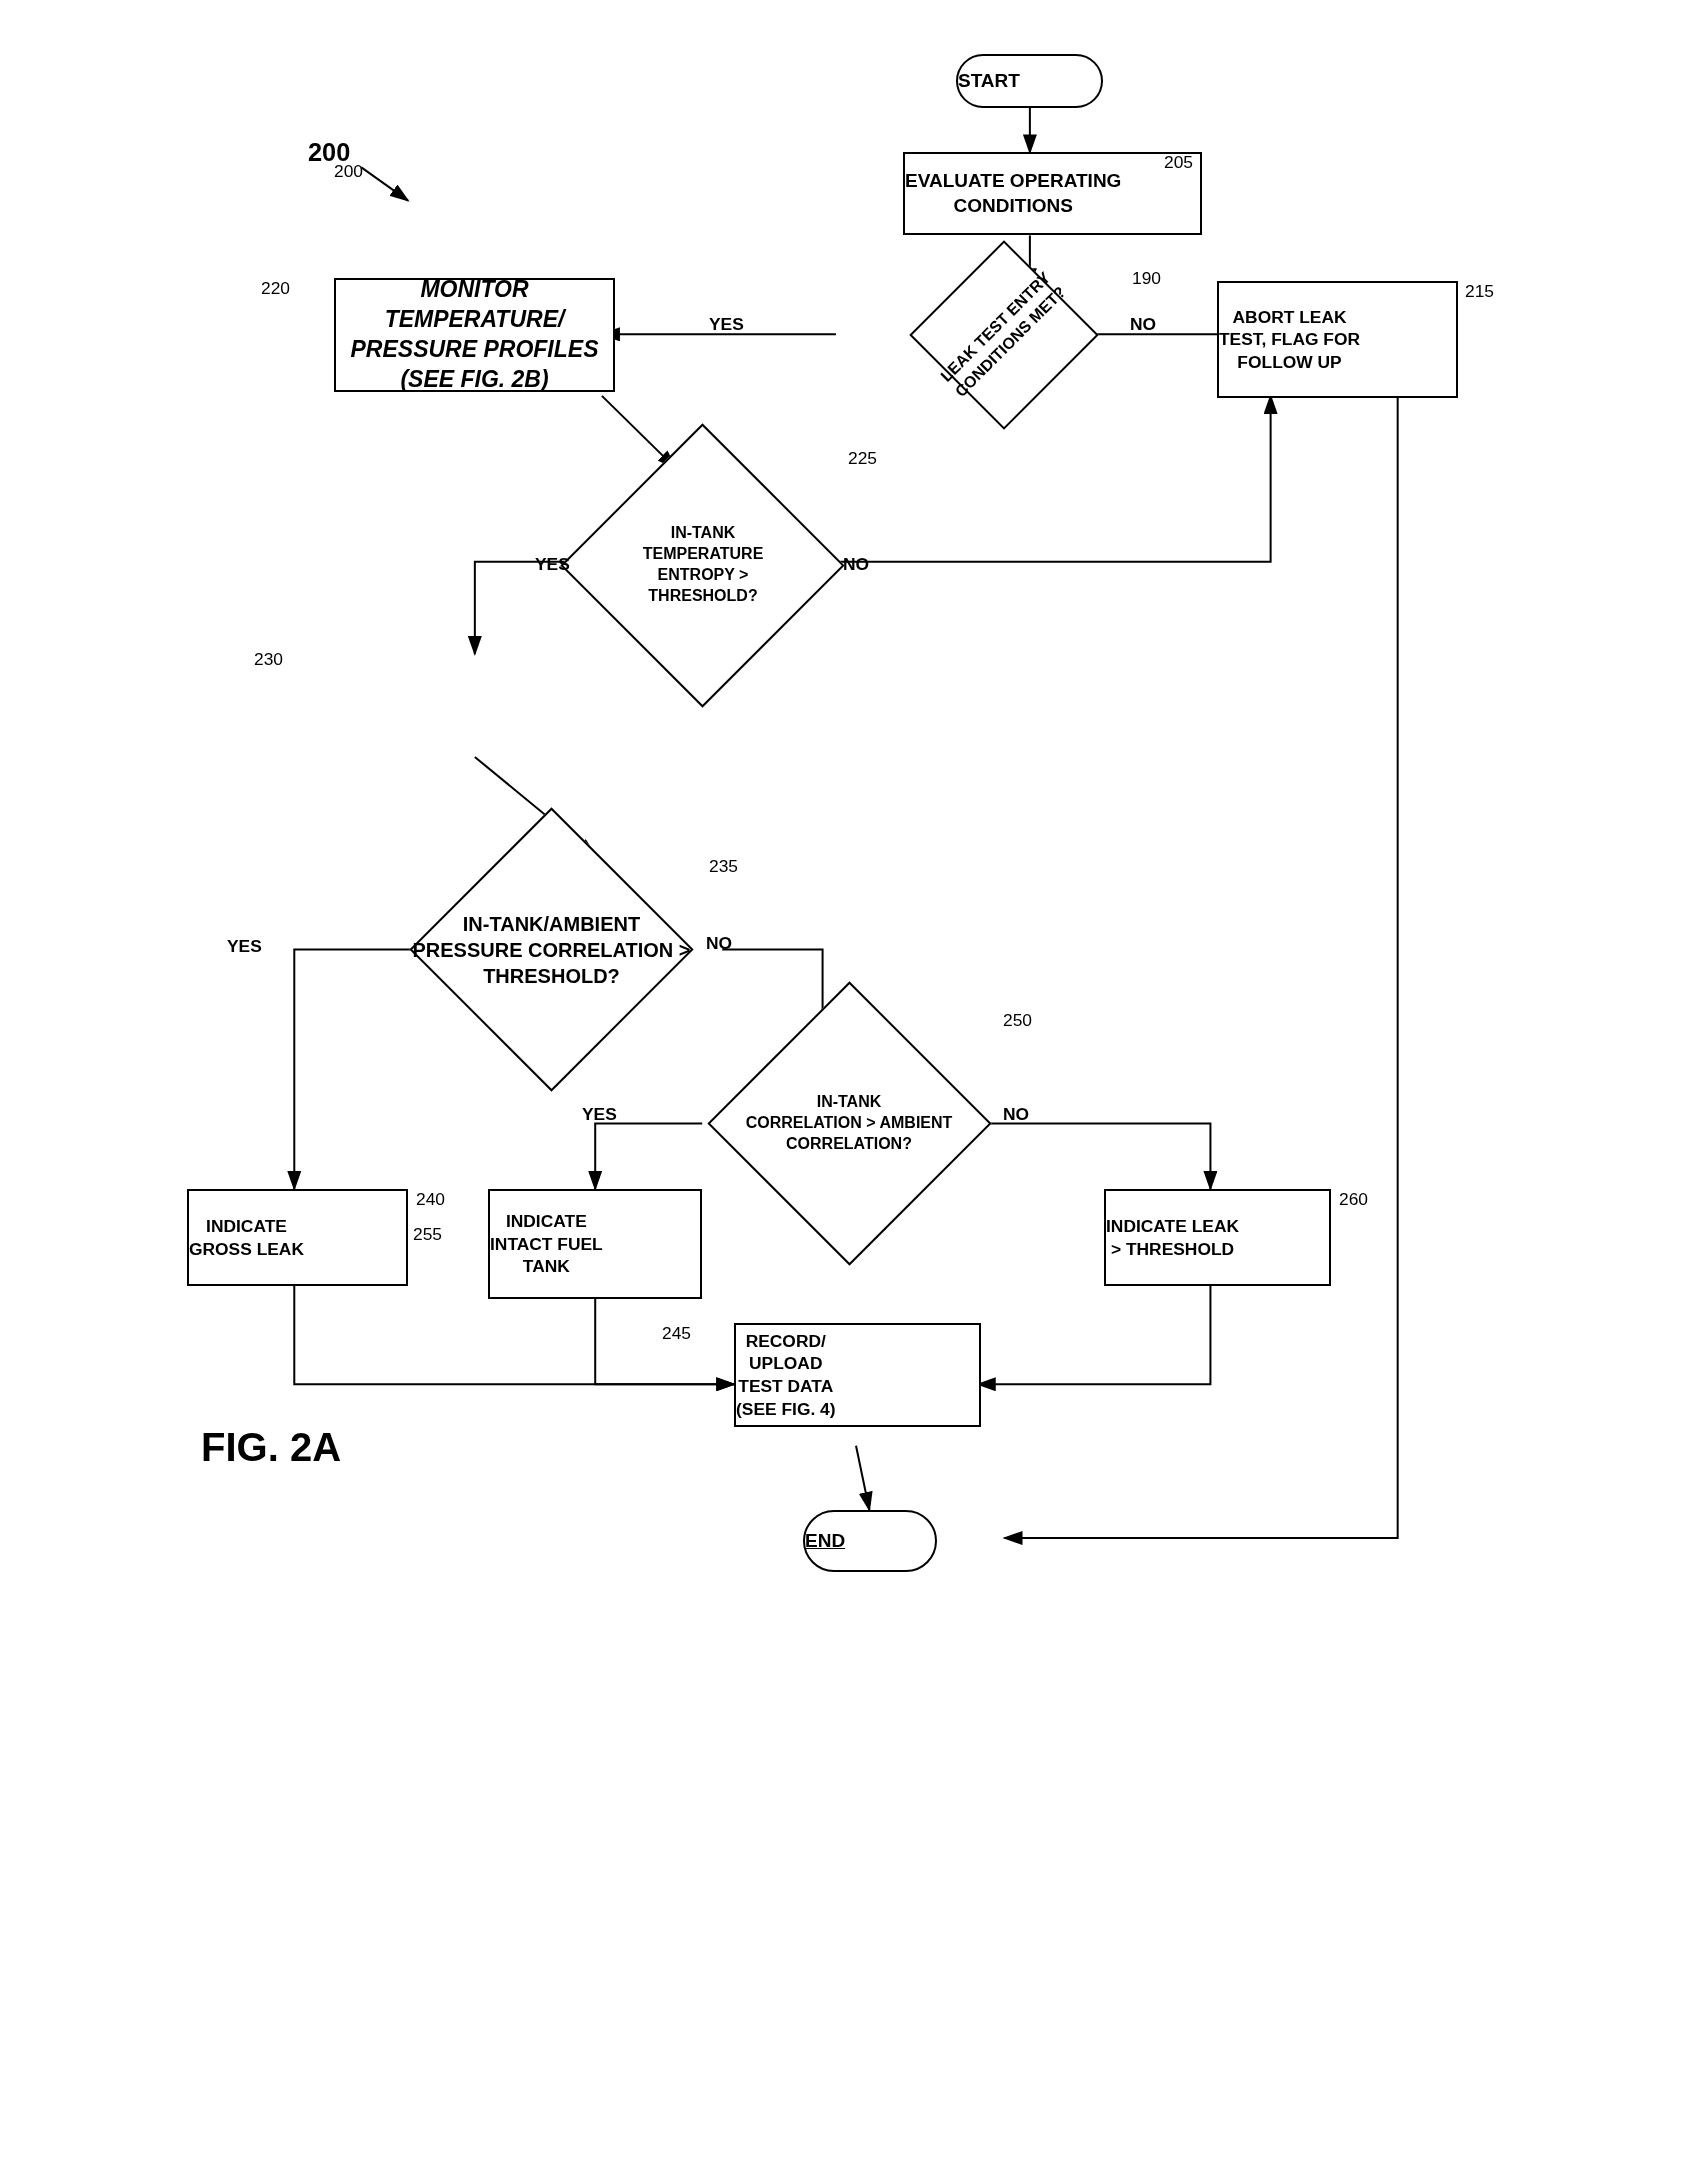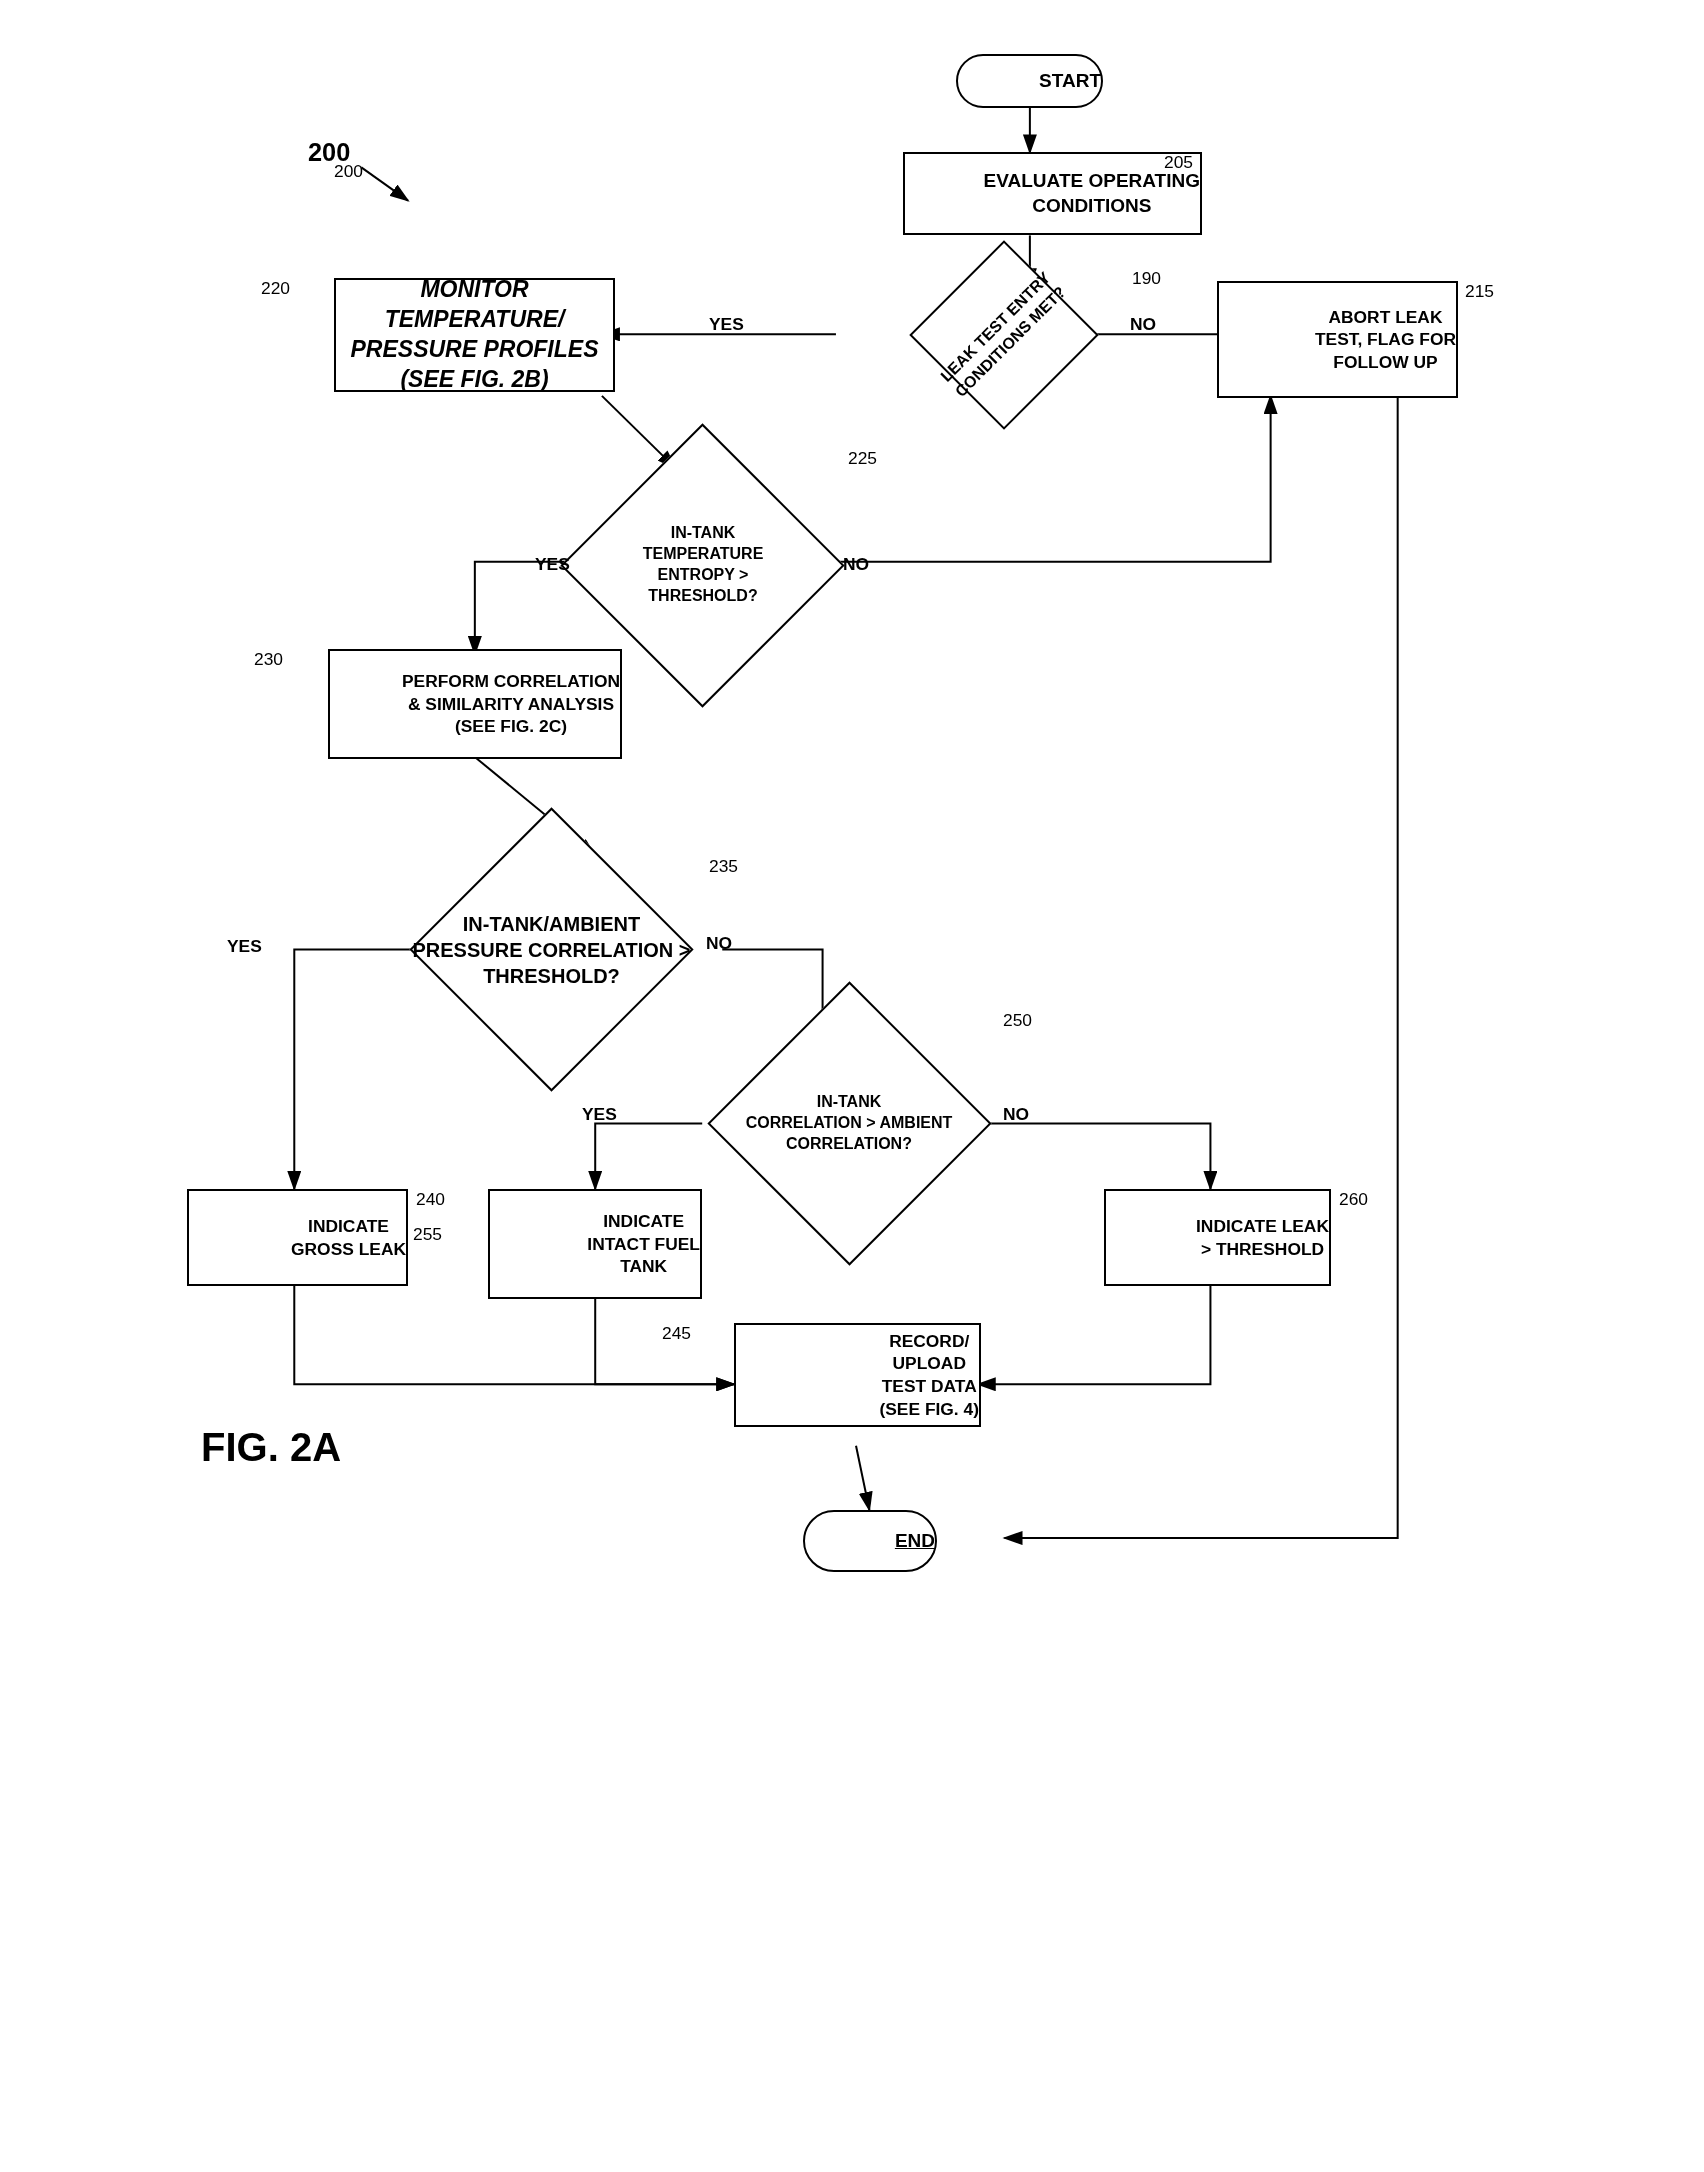--- a/index.html
+++ b/index.html
@@ -15,21 +15,21 @@
       position: absolute;
       top: 0; left: 0;
       width: 1704px;
       height: 2172px;
     }
     
     .shape {
       position: absolute;
       display: flex;
       align-items: center;
-      justify-content: flex-end;
+      justify-content: flex-start;
       text-align: center;
     }
     .rounded-rect {
       border: 2px solid #000;
       border-radius: 33px;
       background: #fff;
     }
     .rect {
       border: 2px solid #000;
       background: #fff;
@@ -161,23 +161,20 @@
   <div style="position:absolute;left:569px;top:448px;width:268px;height:234px;">
     <div class="diamond" style="position:absolute;left:33px;top:16.7px;width:201px;height:201px;"></div>
     <div style="position:absolute;left:0px;top:0px;width:268px;height:234px;display:flex;align-items:center;justify-content:center;font-size:16px;font-weight:bold;line-height:1.3;text-align:center;">IN-TANK<br>TEMPERATURE<br>ENTROPY &gt;<br>THRESHOLD?</div>
   </div>
   <div class="ref-label" style="left:848px;top:448px;">225</div>
 
   <div class="yes-no-label" style="left:535px;top:554px;">YES</div>
 
   <div class="yes-no-label" style="left:843px;top:554px;">NO</div>
 
-  <div class="shape rect" style="left:328px;top:649px;width:294px;height:110px;">
-    <span class="label-text" style="font-size:17.4px;">PERFORM CORRELATION<br>&amp; SIMILARITY ANALYSIS<br>(SEE FIG. 2C)</span>
-  </div>
   <div class="ref-label" style="left:254px;top:649px;">230</div>
 
   <div style="position:absolute;left:401px;top:829px;width:301px;height:241px;">
     <div class="diamond" style="position:absolute;left:50px;top:20px;width:201px;height:201px;"></div>
     <div style="position:absolute;left:0;top:0;width:301px;height:241px;display:flex;align-items:center;justify-content:center;font-size:20px;font-weight:bold;line-height:1.3;text-align:center;">IN-TANK/AMBIENT<br>PRESSURE CORRELATION &gt;<br>THRESHOLD?</div>
   </div>
   <div class="ref-label" style="left:709px;top:856px;">235</div>
 
   <div class="yes-no-label" style="left:227px;top:936px;">YES</div>
 

